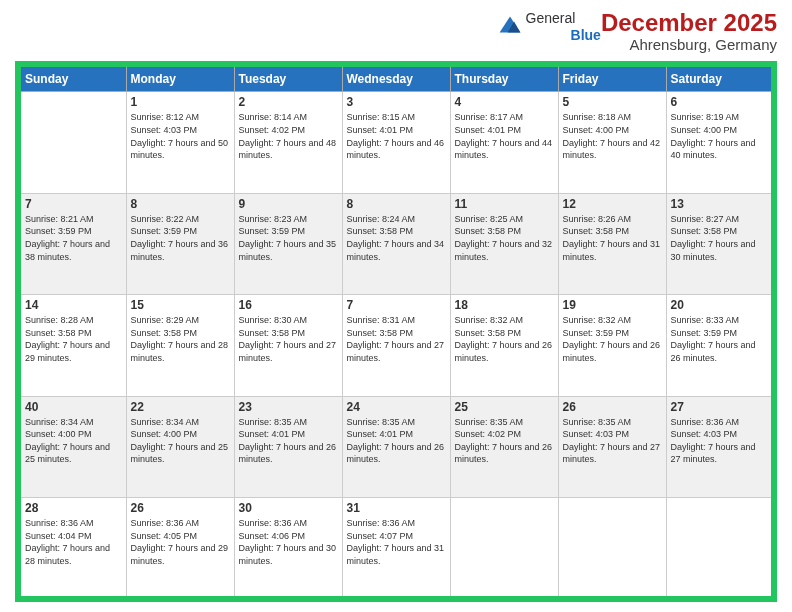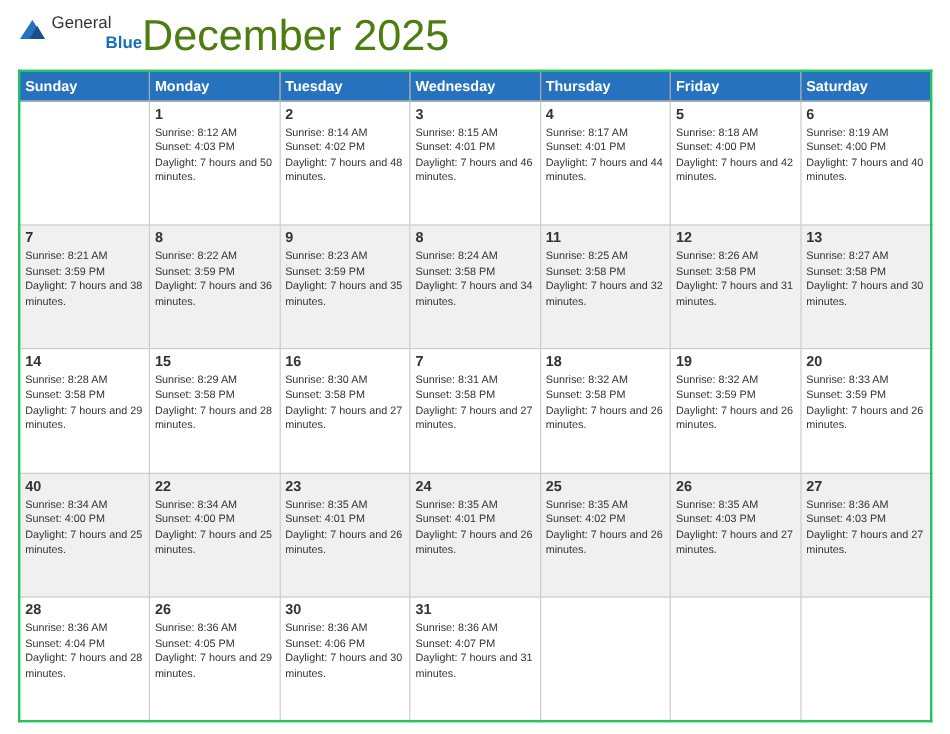--- a/index.html
+++ b/index.html
@@ -12,21 +12,21 @@
     }
     .container {
       width: 792px;
       height: 612px;
       padding: 10px 15px;
       display: flex;
       flex-direction: column;
     }
     .header {
       display: flex;
-      justify-content: flex-start;
+      justify-content: flex-end;
       align-items: flex-start;
       margin-bottom: 8px;
     }
     .logo {
       display: flex;
       align-items: center;
       gap: 4px;
     }
     .logo-text {
       font-size: 14px;
@@ -35,32 +35,32 @@
     .logo-general { color: #333; font-weight: normal; }
     .logo-blue { color: #1a6dbc; font-weight: bold; margin-left: 45px; }
     .logo-icon {
       width: 24px;
       height: 24px;
     }
     .title-block {
       text-align: right;
     }
     .month-title {
-      font-size: 36px;
-      font-weight: normal;
-      color: #4d7c0f;
+      font-size: 24px;
+      font-weight: bold;
+      color: #b91c1c;
       line-height: 1.1;
     }
     .location {
       font-size: 15px;
       color: #444;
     }
     .calendar {
       flex: 1;
-      border: 2px solid #22c55e;
+      border: 6px solid #22c55e;
       border-collapse: collapse;
       width: 100%;
       table-layout: fixed;
     }
     .calendar th {
       background: #2672be;
       color: #fff;
       font-size: 12px;
       font-weight: bold;
       padding: 5px 4px;
@@ -103,20 +103,21 @@
         <polygon points="15,2 28,22 2,22" fill="#2672be"></polygon>
         <polygon points="20,8 28,22 12,22" fill="#1a4e8a"></polygon>
       </svg>
       <div class="logo-text">
         <div><span class="logo-general">General</span></div>
         <div><span class="logo-blue">Blue</span></div>
       </div>
     </div>
     <div class="title-block">
       <div class="month-title">December 2025</div>
+      <div class="location">Ahrensburg, Germany</div>
     </div>
   </div>
 
   <table class="calendar">
     <thead>
       <tr>
       <th>Sunday</th>
           <th>Monday</th>
           <th>Tuesday</th>
           <th>Wednesday</th>

